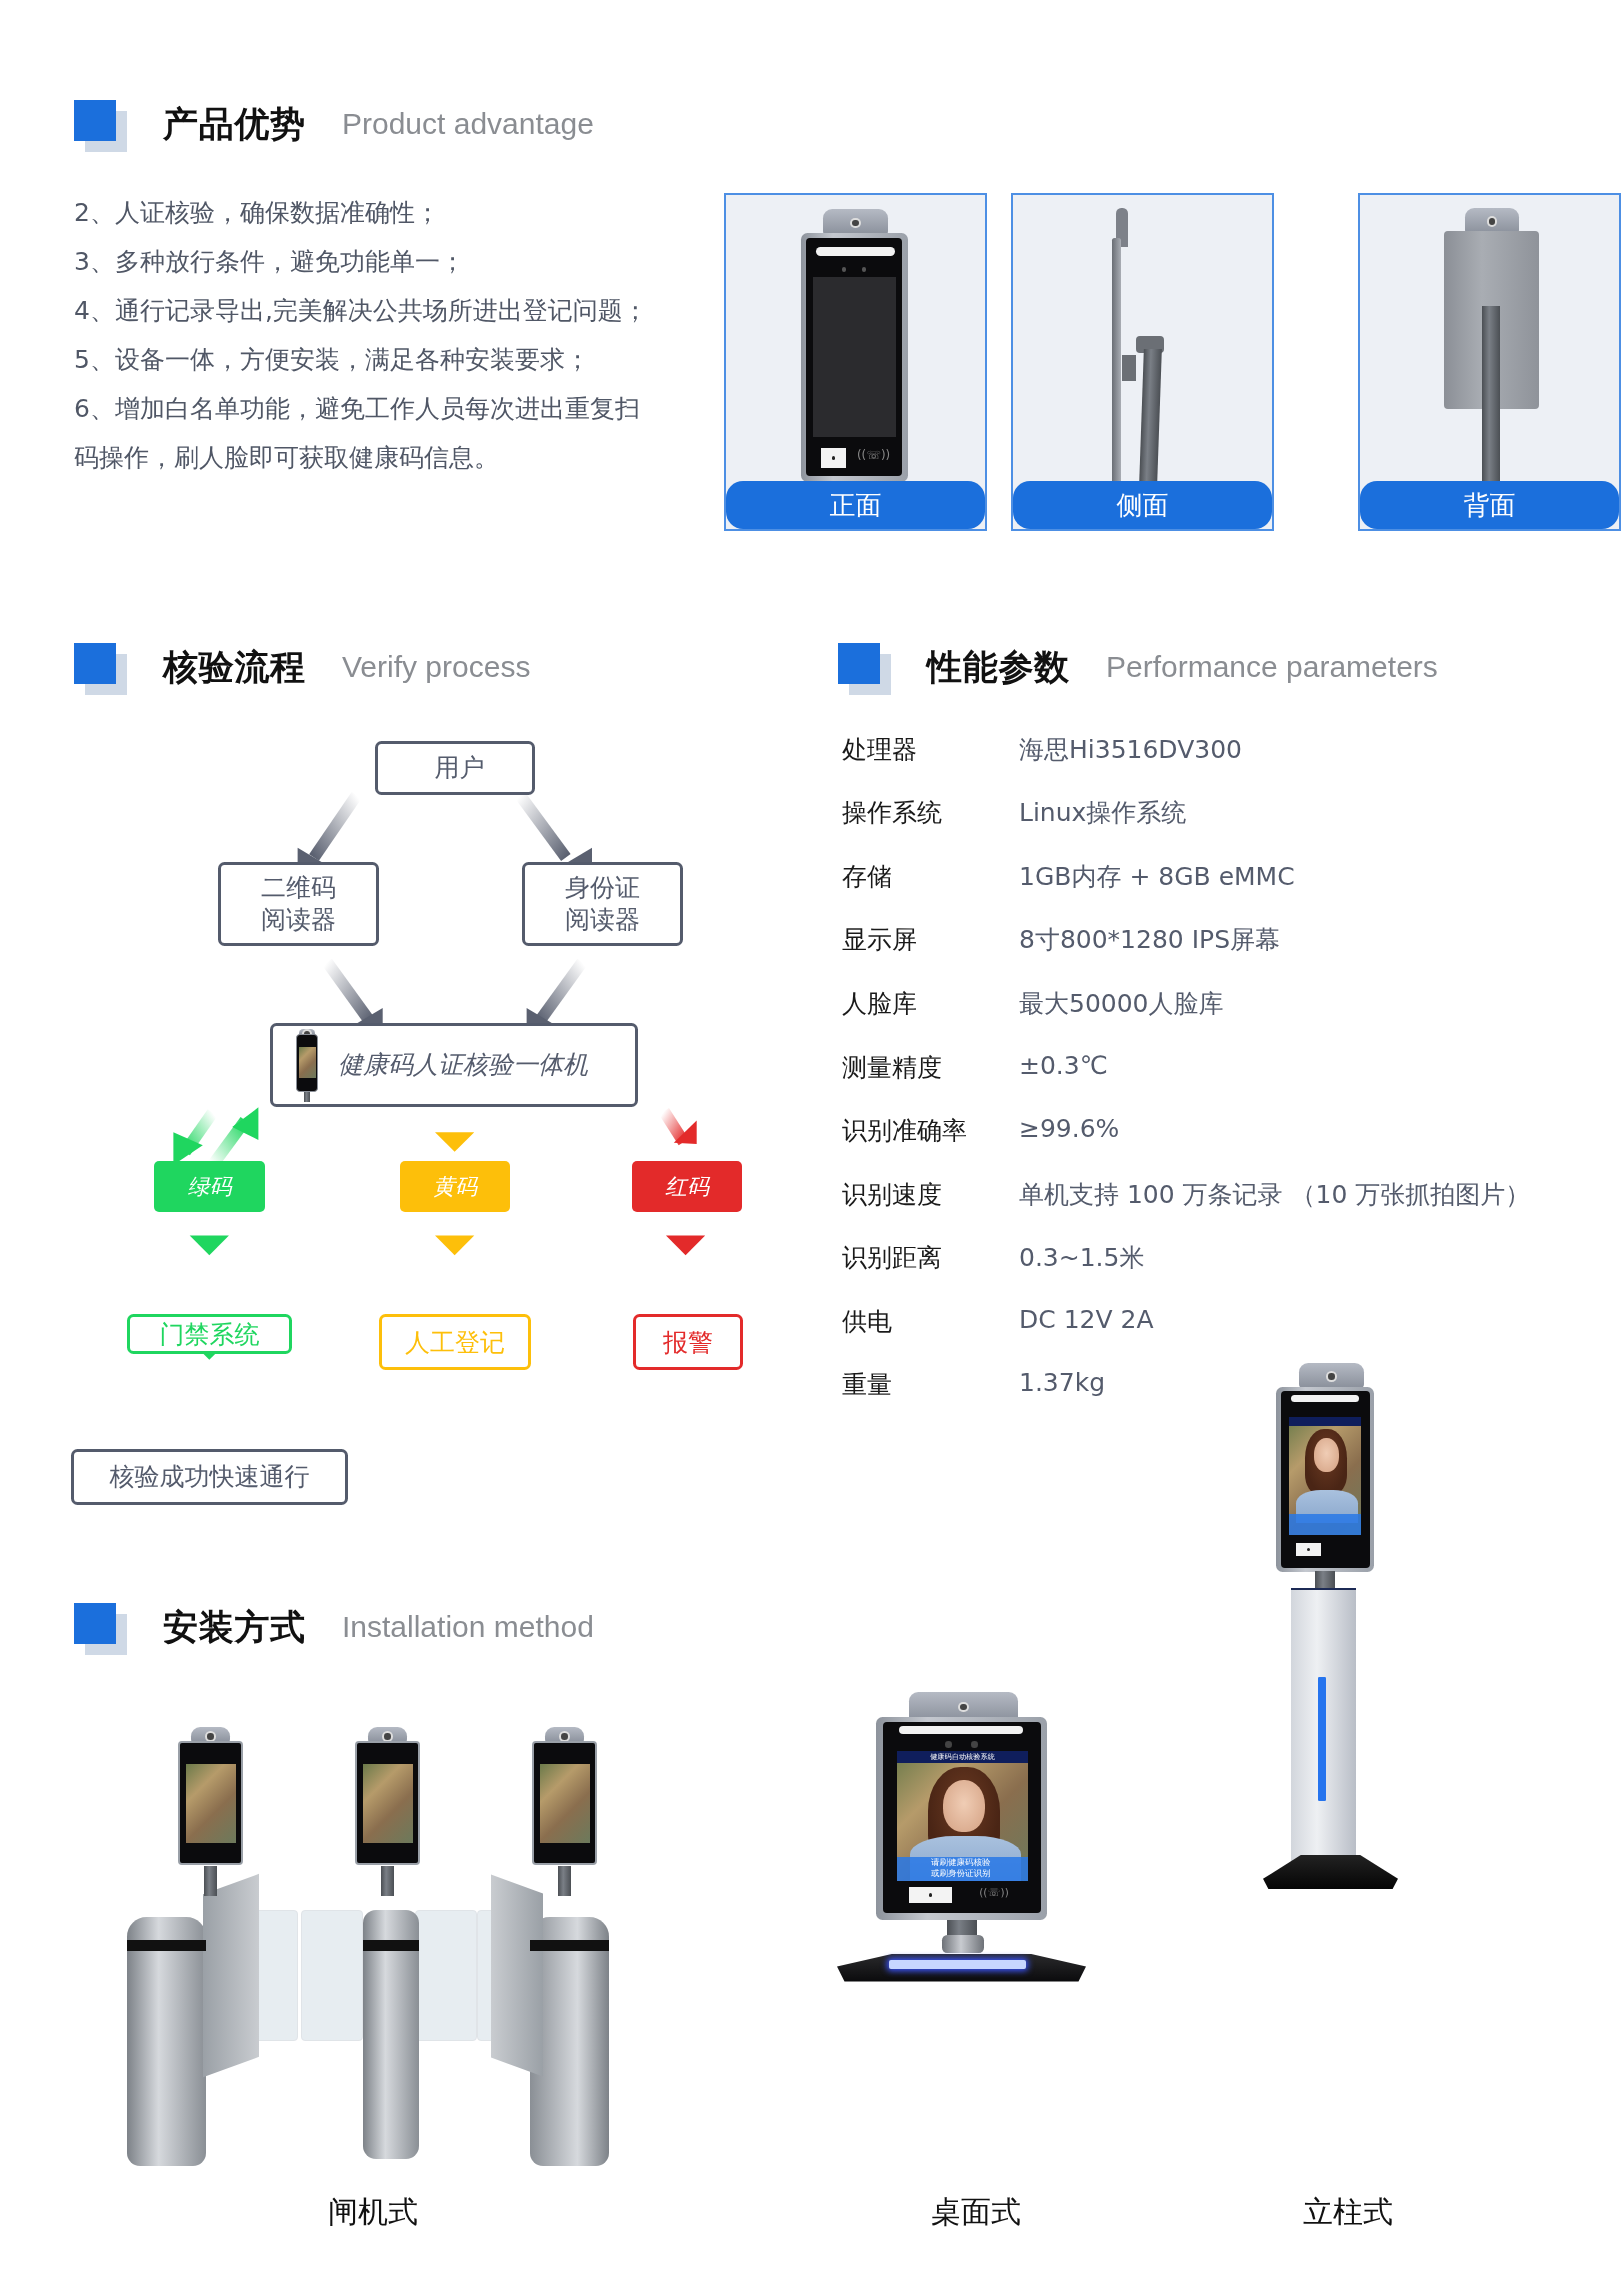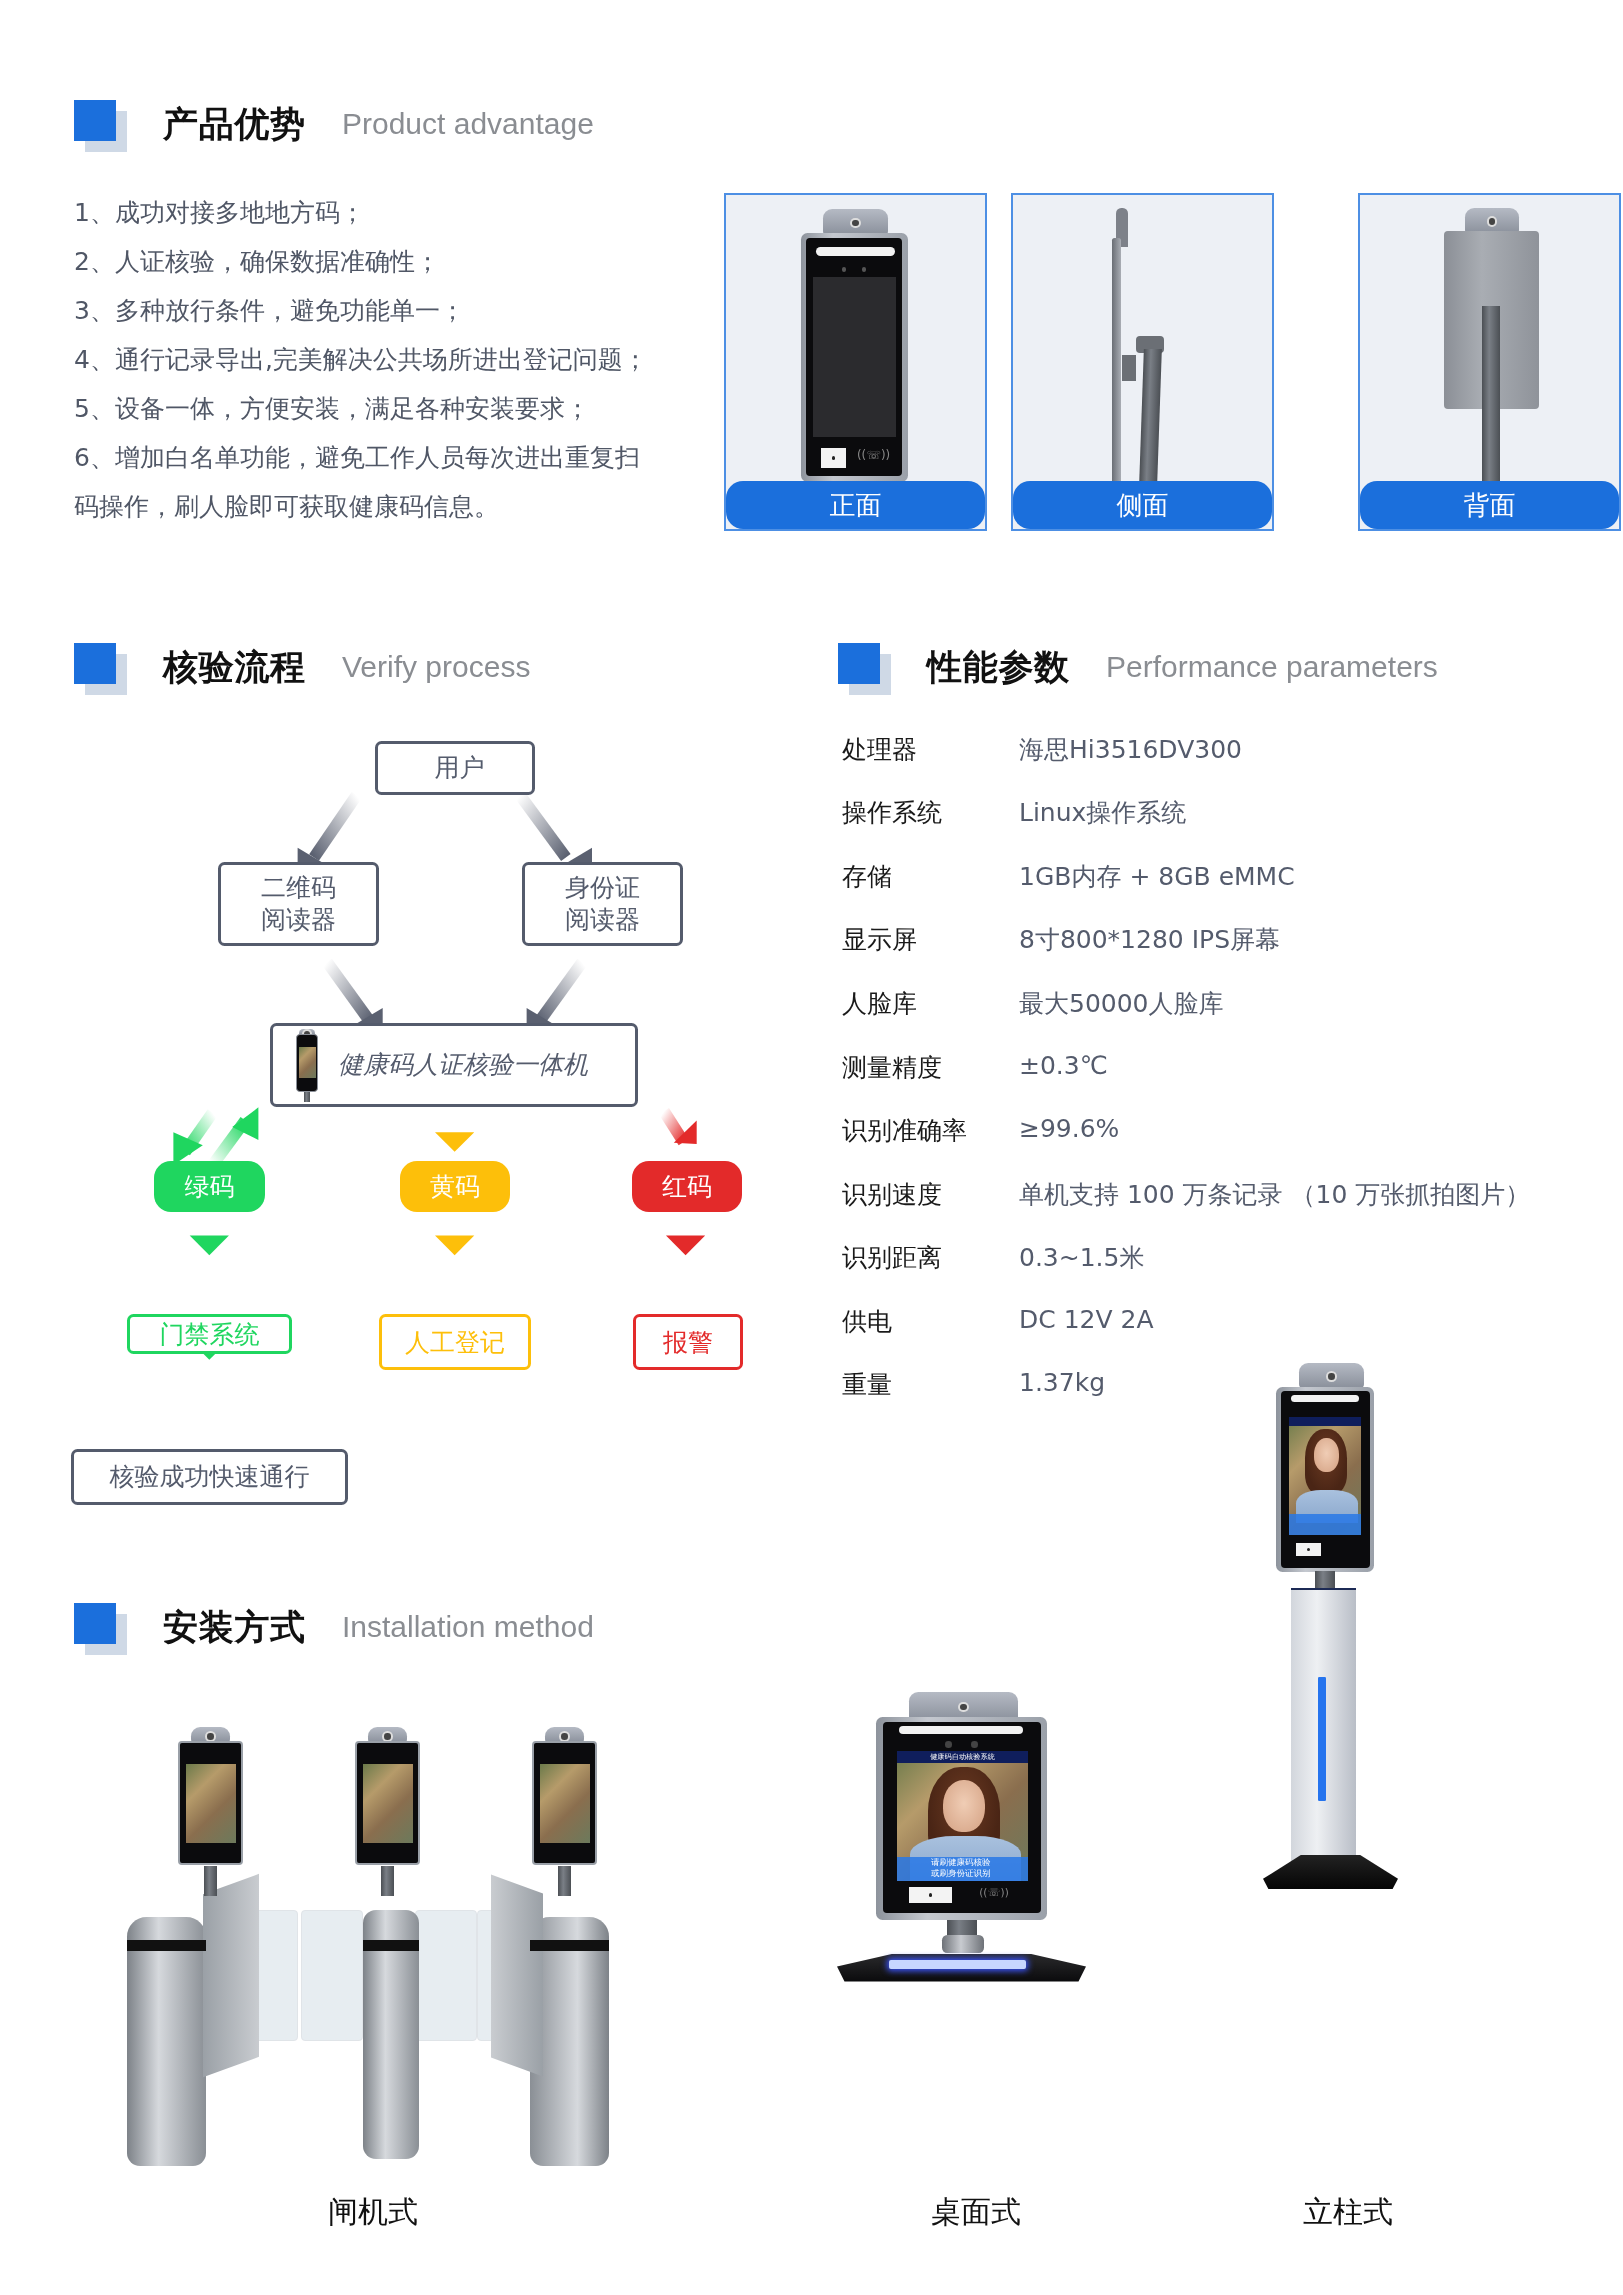--- a/index.html
+++ b/index.html
@@ -39,21 +39,21 @@
   .face-screen { position: absolute; overflow: hidden; background: linear-gradient(135deg, #6b7a4a 0%, #b69b6a 30%, #8a6e4e 60%, #6c7a5c 100%); }
   .face-screen .topbar { position: absolute; left: 0; right: 0; top: 0; background: #0f1e5c; color: #fff; text-align: center; white-space: nowrap; overflow: hidden; }
   .face-screen .hair { position: absolute; background: radial-gradient(ellipse at 50% 40%, #6b3a22 0%, #4a2515 70%); border-radius: 45% 45% 30% 30%; }
   .face-screen .face { position: absolute; background: radial-gradient(ellipse at 50% 45%, #f0cdb5 0%, #d9a98c 80%); border-radius: 48% 48% 45% 45%; }
   .face-screen .shirt { position: absolute; background: linear-gradient(#a9c1de, #8aa7cc); border-radius: 40% 40% 0 0; }
   .face-screen .bottombar { position: absolute; left: 0; right: 0; bottom: 0; background: rgba(40,120,230,0.85); color: #fff; white-space: nowrap; overflow: hidden; }
 
   
   .fbox { position: absolute; border: 3.3px solid #545b6c; border-radius: 6.5px; background: #fff; color: #545b6c; font-size: 25px; text-align: center; display: flex; align-items: center; justify-content: center; line-height: 1.3; }
   .fbox.two { flex-direction: column; }
-  .cbox { position: absolute; border-radius: 17px; color: #fff; font-size: 25px; display: flex; align-items: center; justify-content: center; }
+  .cbox { position: absolute; border-radius: 5px; color: #fff; font-size: 22px; display: flex; align-items: center; justify-content: center; font-style: italic; }
   .obox { position: absolute; border: 3.3px solid; border-radius: 6.5px; background: #fff; font-size: 25px; display: flex; align-items: center; justify-content: center; }
   .arrow { position: absolute; }
 
   
   .param-row { position: absolute; left: 842px; height: 39px; white-space: nowrap; }
   .param-label { position: absolute; left: 0; top: 0; font-size: 25px; color: #1a1a1a; }
   .param-value { position: absolute; left: 177px; top: 0; font-size: 25px; color: #545b6c; }
 
   
   .inst-caption { position: absolute; font-size: 30px; color: #111; text-align: center; }
@@ -64,21 +64,20 @@
 <div class="sec-head" style="left:74px; top:100px; width:654px;">
   <div class="sec-icon">
       <div class="back"></div>
       <div class="front"></div>
     </div>
   <div class="sec-title">产品优势</div>
   <div class="sec-sub" style="left:268px;">Product advantage</div>
 </div>
 
 <div class="adv-list">
-  <div class="adv-item">1、成功对接多地地方码；</div>
   <div class="adv-item">2、人证核验，确保数据准确性；</div>
   <div class="adv-item">3、多种放行条件，避免功能单一；</div>
   <div class="adv-item">4、通行记录导出,完美解决公共场所进出登记问题；</div>
   <div class="adv-item">5、设备一体，方便安装，满足各种安装要求；</div>
   <div class="adv-item">6、增加白名单功能，避免工作人员每次进出重复扫</div>
   <div class="adv-item">码操作，刷人脸即可获取健康码信息。</div>
 </div>
 
 <div class="card" style="left:724px;">
   <div class="photo">

